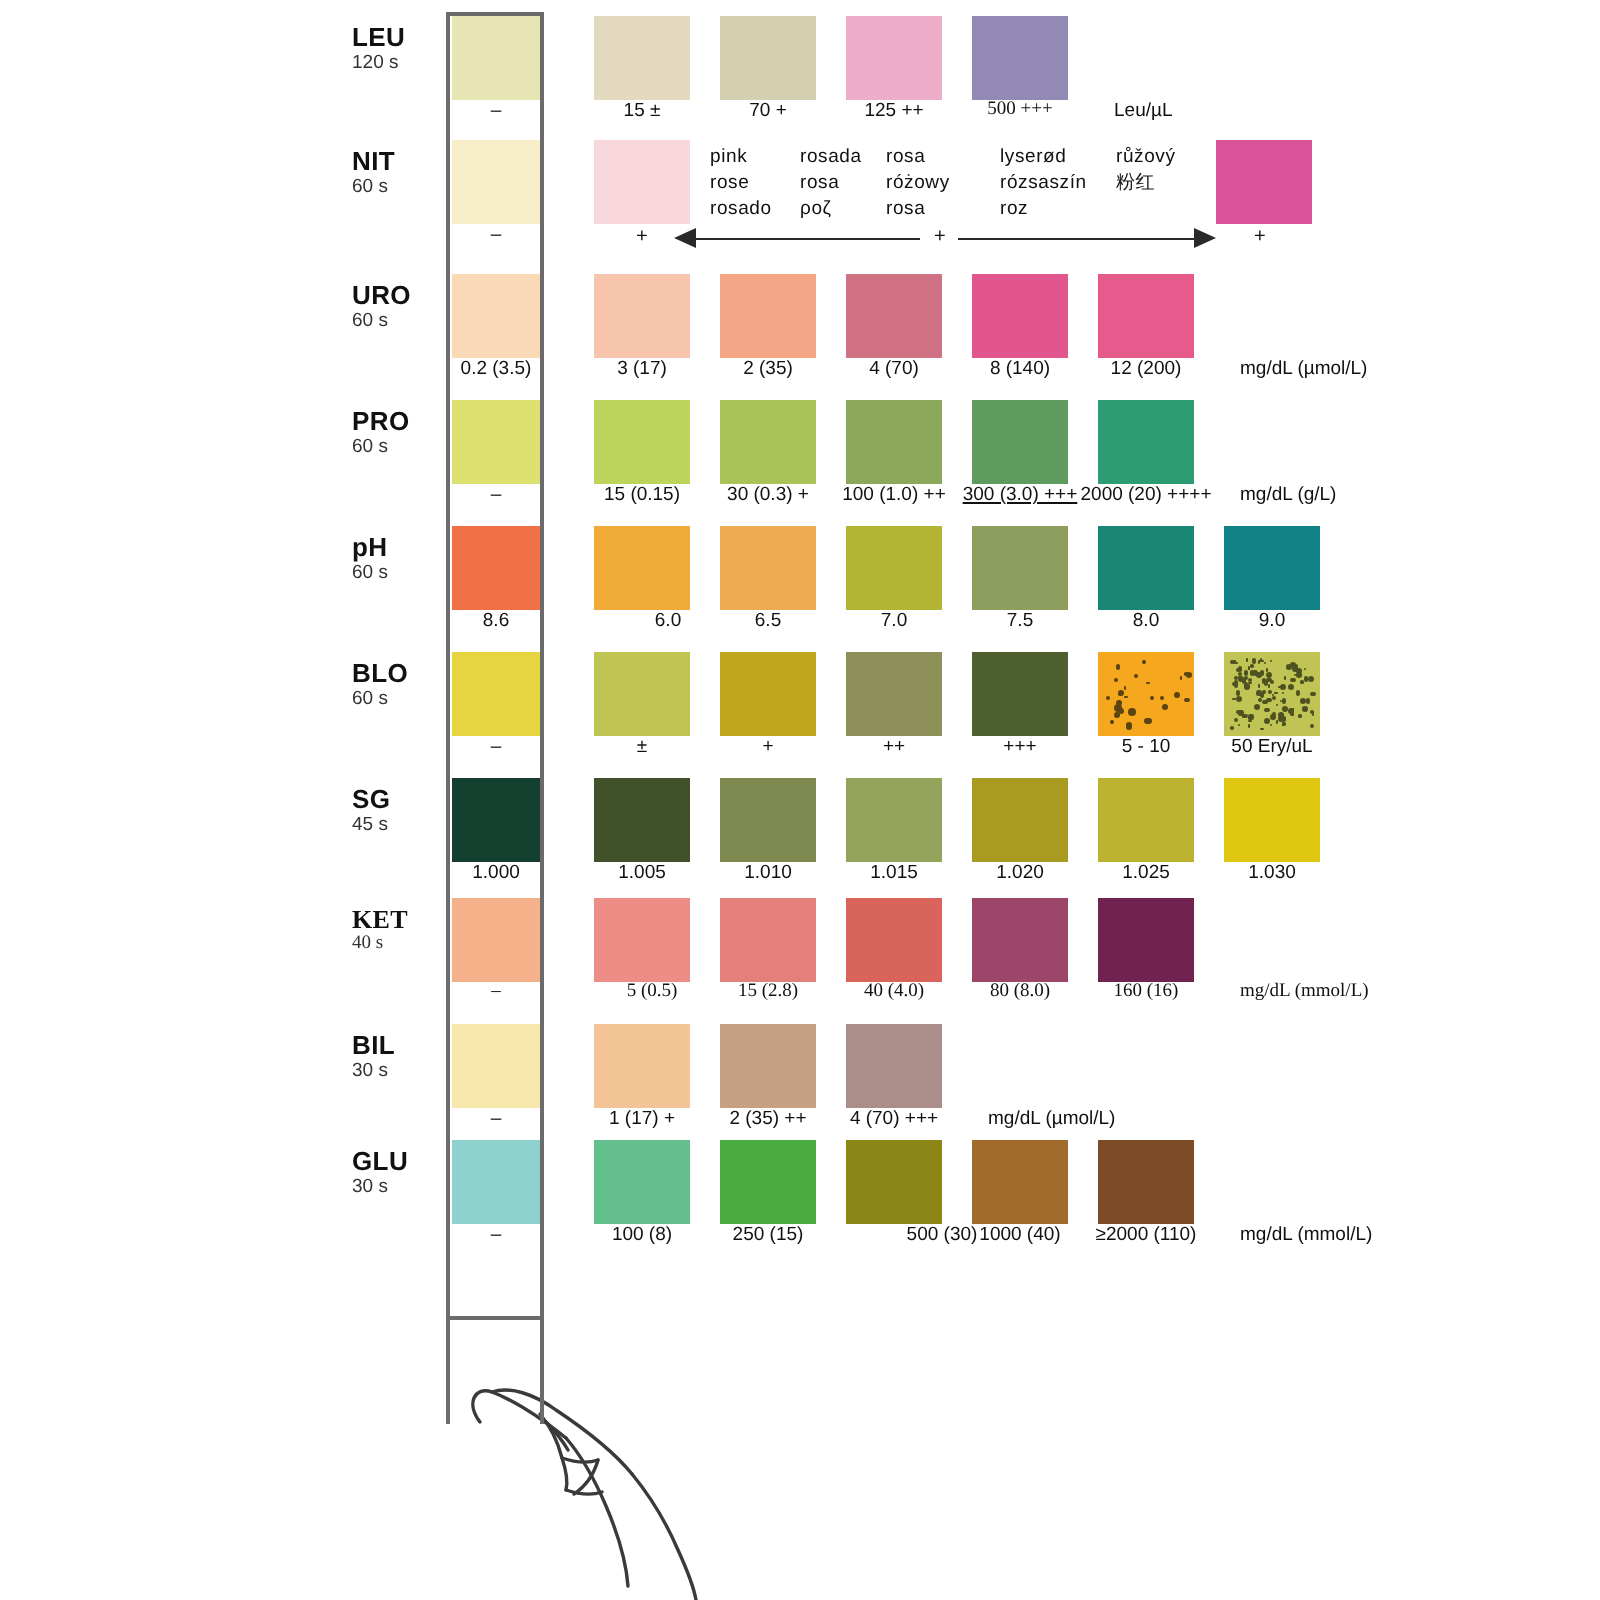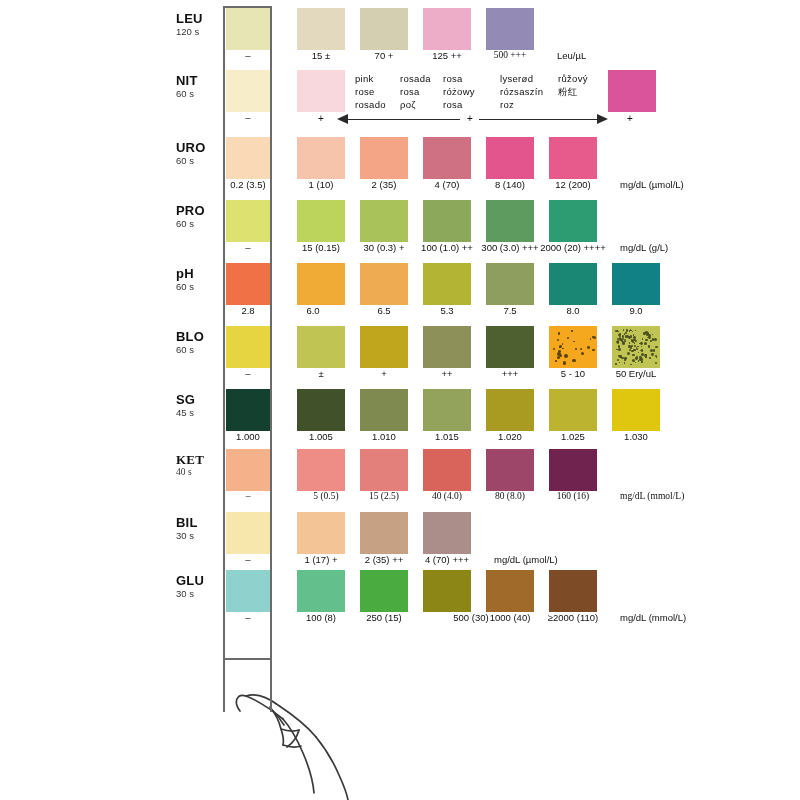--- a/index.html
+++ b/index.html
@@ -186,21 +186,21 @@
         <div class="swatch" style="left: 608px; background: rgb(217, 84, 154);"></div>
       </div>
       <div class="row" style="top: 135px;">
         <div class="row-label">
           <span class="name">URO</span>
           <span class="time">60 s</span>
         </div>
         <div class="swatch strip-pad" style="background: rgb(250, 217, 183);"></div>
         <div class="caption strip-cap">0.2 (3.5)</div>
         <div class="swatch" style="left: 297px; background: rgb(246, 195, 171);"></div>
-        <div class="caption" style="left: 279px;">1 (10)</div>
+        <div class="caption" style="left: 279px;">3 (17)</div>
         <div class="swatch" style="left: 360px; background: rgb(243, 165, 133);"></div>
         <div class="caption" style="left: 342px;">2 (35)</div>
         <div class="swatch" style="left: 423px; background: rgb(207, 112, 131);"></div>
         <div class="caption" style="left: 405px;">4 (70)</div>
         <div class="swatch" style="left: 486px; background: rgb(226, 85, 141);"></div>
         <div class="caption" style="left: 468px;">8 (140)</div>
         <div class="swatch" style="left: 549px; background: rgb(230, 91, 140);"></div>
         <div class="caption" style="left: 531px;">12 (200)</div>
         <div class="unit" style="left: 620px;">mg/dL (µmol/L)</div>
       </div>
@@ -211,38 +211,38 @@
         </div>
         <div class="swatch strip-pad" style="background: rgb(221, 225, 112);"></div>
         <div class="caption strip-cap">–</div>
         <div class="swatch" style="left: 297px; background: rgb(188, 212, 92);"></div>
         <div class="caption" style="left: 279px;">15 (0.15)</div>
         <div class="swatch" style="left: 360px; background: rgb(169, 195, 90);"></div>
         <div class="caption" style="left: 342px;">30 (0.3) +</div>
         <div class="swatch" style="left: 423px; background: rgb(140, 168, 90);"></div>
         <div class="caption" style="left: 405px;">100 (1.0) ++</div>
         <div class="swatch" style="left: 486px; background: rgb(93, 156, 94);"></div>
-        <div class="caption" style="left: 468px;">300 (3.0) +++</div>
+        <div class="caption" style="left: 468px; text-decoration: underline;">300 (3.0) +++</div>
         <div class="swatch" style="left: 549px; background: rgb(46, 156, 115);"></div>
         <div class="caption" style="left: 531px;">2000 (20) ++++</div>
         <div class="unit" style="left: 620px;">mg/dL (g/L)</div>
       </div>
       <div class="row" style="top: 261px;">
         <div class="row-label">
           <span class="name">pH</span>
           <span class="time">60 s</span>
         </div>
         <div class="swatch strip-pad" style="background: rgb(239, 113, 69);"></div>
-        <div class="caption strip-cap">2.8</div>
+        <div class="caption strip-cap">8.6</div>
         <div class="swatch" style="left: 297px; background: rgb(240, 171, 54);"></div>
-        <div class="caption" style="left: 271px;">6.0</div>
+        <div class="caption" style="left: 292px;">6.0</div>
         <div class="swatch" style="left: 360px; background: rgb(238, 171, 81);"></div>
         <div class="caption" style="left: 342px;">6.5</div>
         <div class="swatch" style="left: 423px; background: rgb(179, 180, 51);"></div>
-        <div class="caption" style="left: 405px;">5.3</div>
+        <div class="caption" style="left: 405px;">7.0</div>
         <div class="swatch" style="left: 486px; background: rgb(141, 158, 94);"></div>
         <div class="caption" style="left: 468px;">7.5</div>
         <div class="swatch" style="left: 549px; background: rgb(26, 135, 116);"></div>
         <div class="caption" style="left: 531px;">8.0</div>
         <div class="swatch" style="left: 612px; background: rgb(18, 129, 134);"></div>
         <div class="caption" style="left: 594px;">9.0</div>
       </div>
       <div class="row" style="top: 324px;">
         <div class="row-label">
           <span class="name">BLO</span>
@@ -434,21 +434,21 @@
       <div class="row" style="top: 447px; font-family: Liberation Serif, serif;">
         <div class="row-label">
           <span class="name">KET</span>
           <span class="time">40 s</span>
         </div>
         <div class="swatch strip-pad" style="background: rgb(244, 177, 138);"></div>
         <div class="caption strip-cap">–</div>
         <div class="swatch" style="left: 297px; background: rgb(237, 141, 134);"></div>
         <div class="caption" style="left: 284px;">5 (0.5)</div>
         <div class="swatch" style="left: 360px; background: rgb(228, 128, 124);"></div>
-        <div class="caption" style="left: 342px;">15 (2.5)</div>
+        <div class="caption" style="left: 342px;">15 (2.8)</div>
         <div class="swatch" style="left: 423px; background: rgb(217, 100, 92);"></div>
         <div class="caption" style="left: 405px;">40 (4.0)</div>
         <div class="swatch" style="left: 486px; background: rgb(157, 70, 105);"></div>
         <div class="caption" style="left: 468px;">80 (8.0)</div>
         <div class="swatch" style="left: 549px; background: rgb(112, 35, 79);"></div>
         <div class="caption" style="left: 531px;">160 (16)</div>
         <div class="unit" style="left: 620px;">mg/dL (mmol/L)</div>
       </div>
       <div class="row" style="top: 510px;">
         <div class="row-label">

